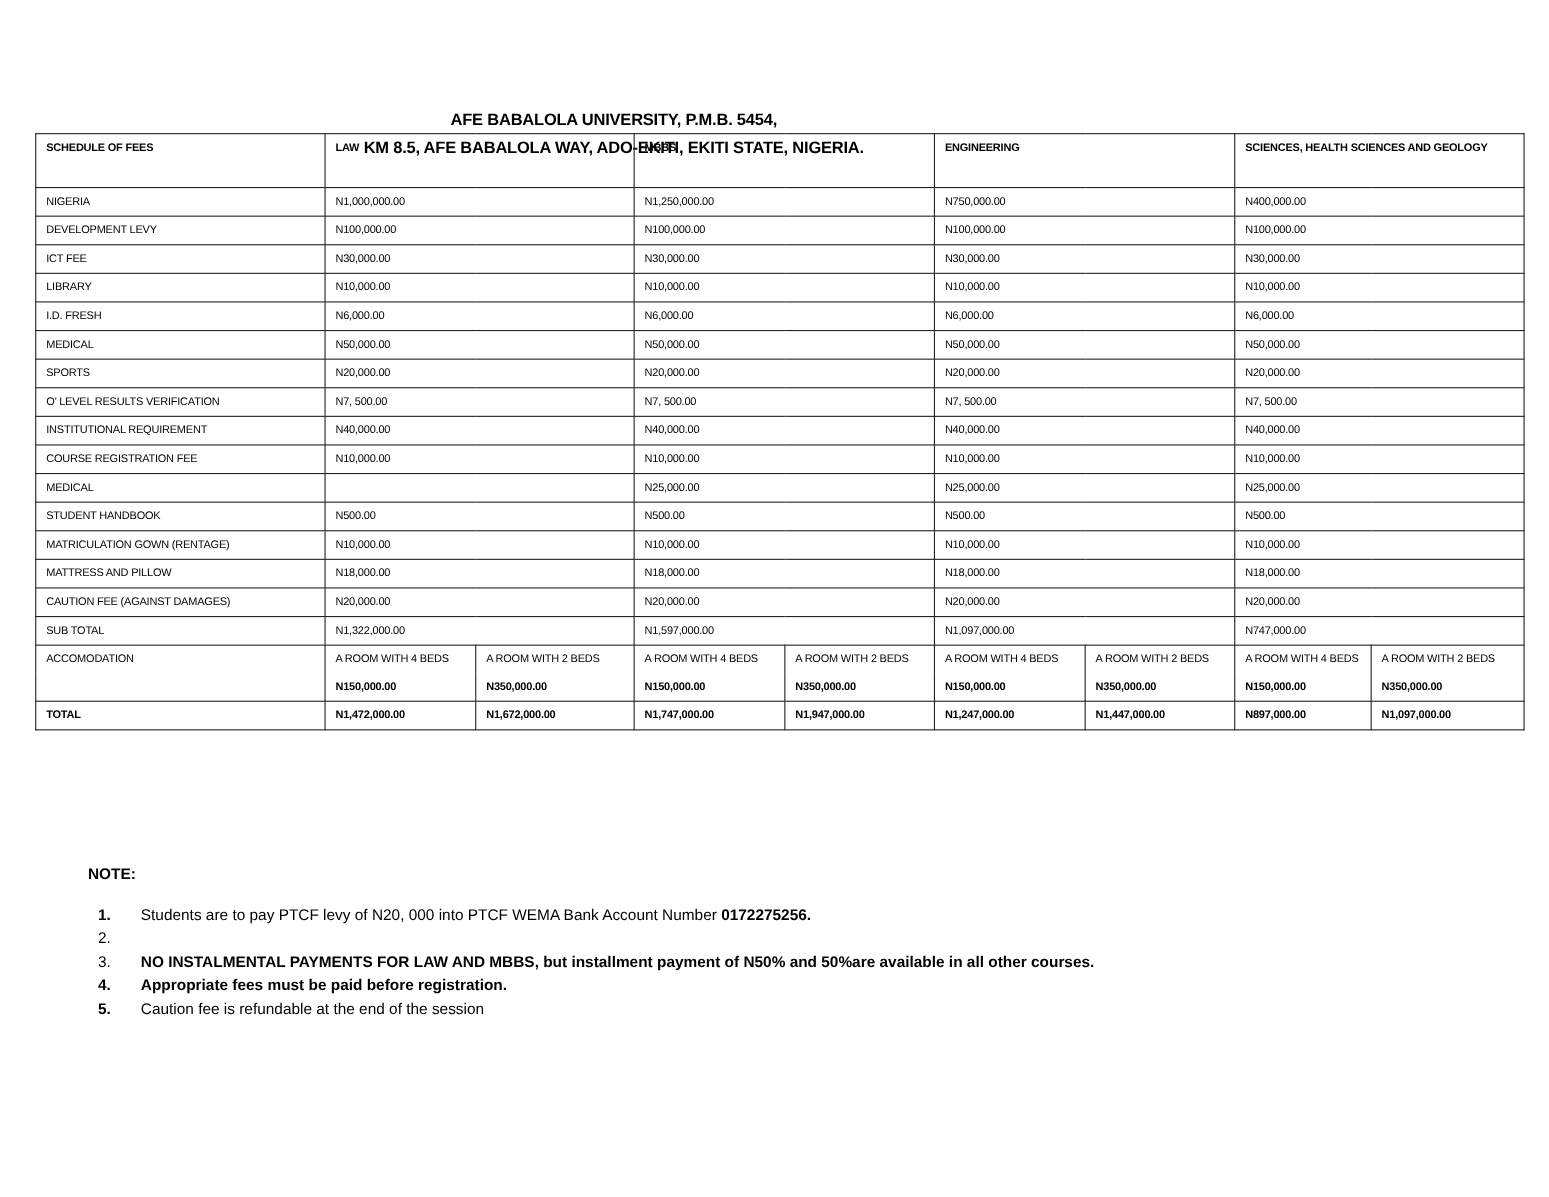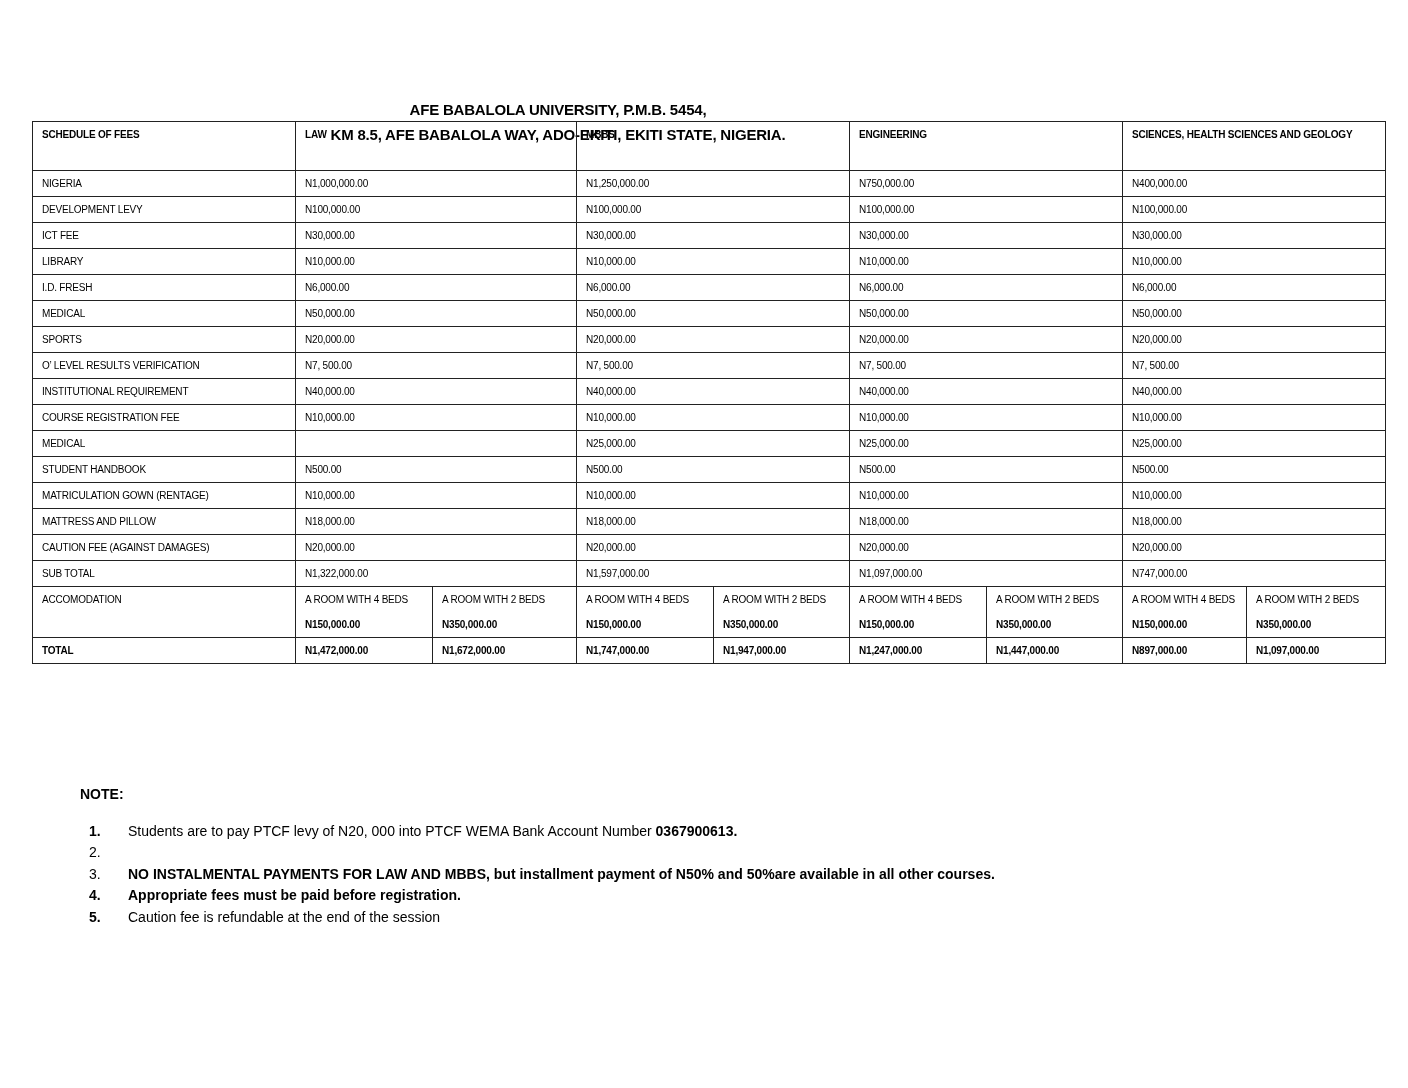--- a/index.html
+++ b/index.html
@@ -191,21 +191,21 @@
         <td class="b">N1,097,000.00</td>
       </tr>
     </tbody>
 </table>
 
 <div class="notes">
   <div class="title">NOTE:</div>
   <div id="notes-list">
       <div class="row">
         <span class="num bold">1.</span>
-        <span><span>Students are to pay PTCF levy of N20, 000 into PTCF WEMA Bank Account Number </span><span class="bold">0367900613.</span></span>
+        <span><span>Students are to pay PTCF levy of N20, 000 into PTCF WEMA Bank Account Number </span><span class="bold">0172275256.</span></span>
       </div>
       <div class="row">
         <span class="num">2.</span>
       </div>
       <div class="row">
         <span class="num">3.</span>
         <span><span class="bold">NO INSTALMENTAL PAYMENTS FOR LAW AND MBBS, but installment payment of N50% and 50%are available in all other courses.</span></span>
       </div>
       <div class="row">
         <span class="num bold">4.</span>

